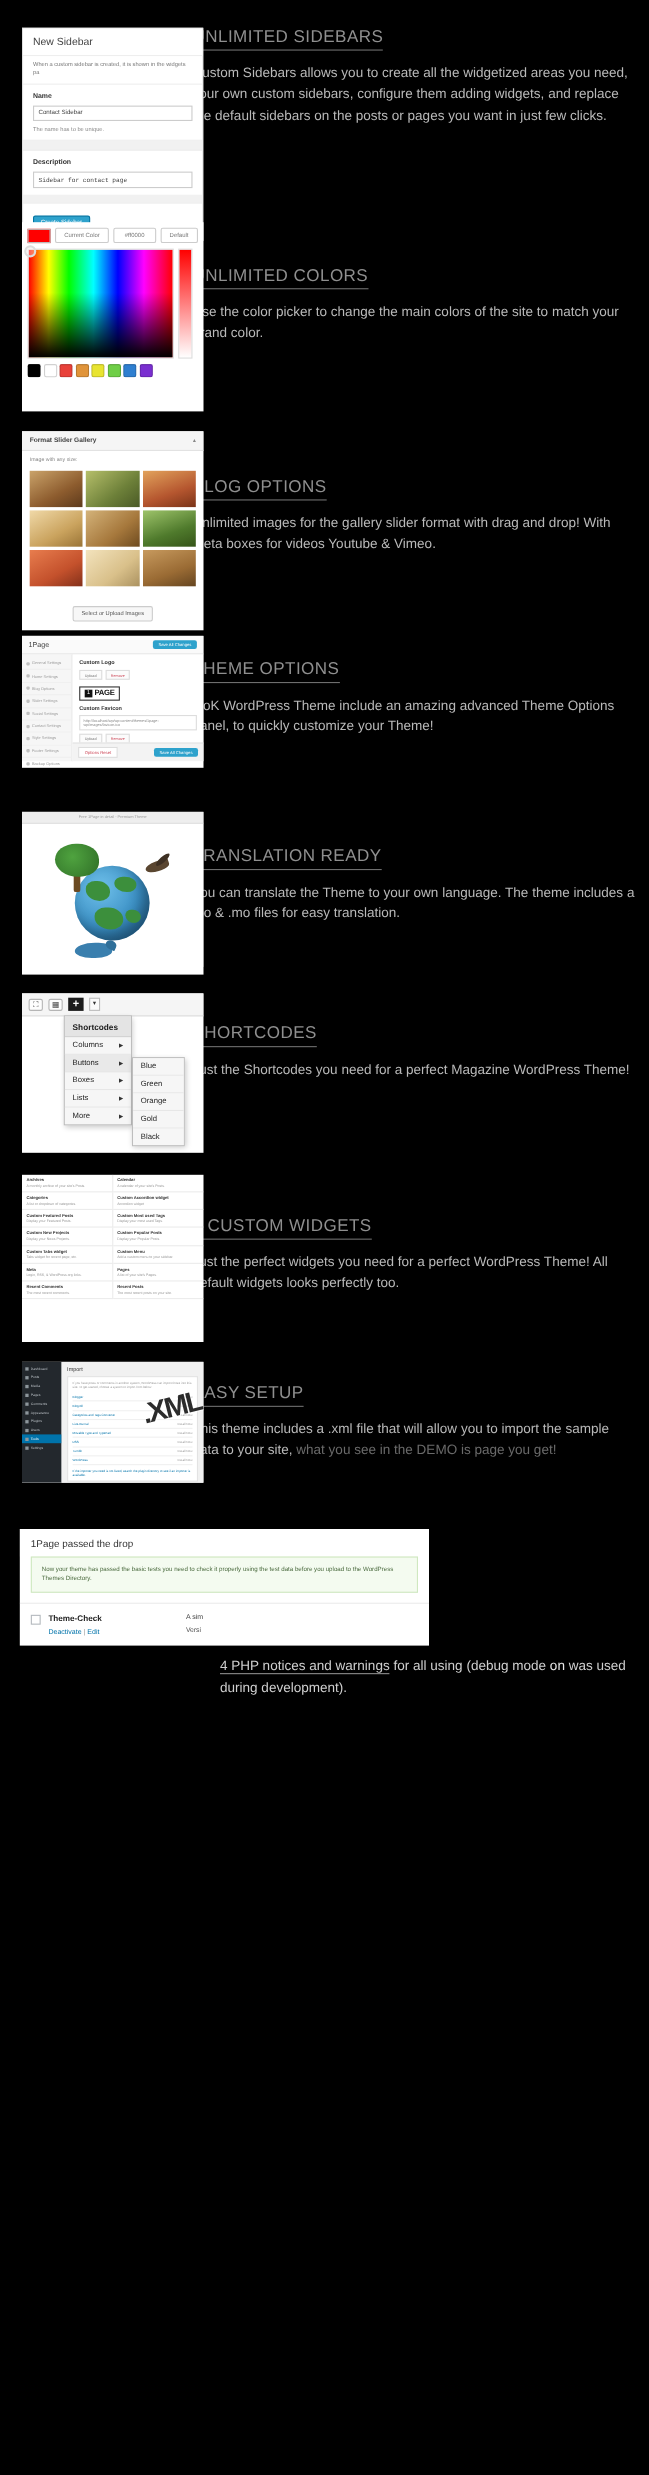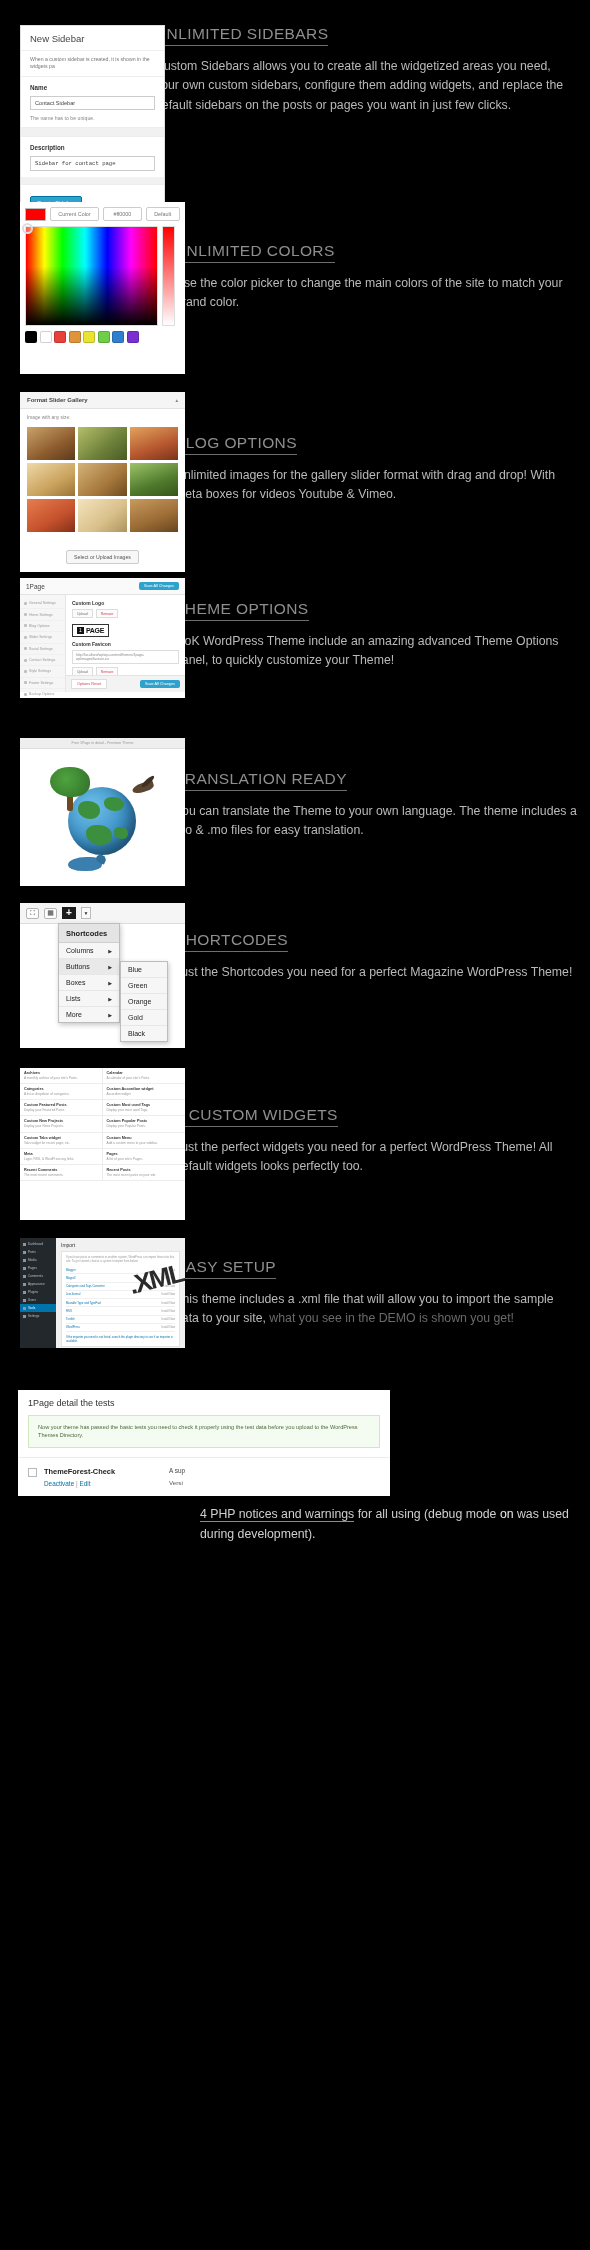--- a/index.html
+++ b/index.html
@@ -286,21 +286,21 @@
 
   #php-copy {
     position: absolute; left: 200px; top: 1505px; width: 378px;
     z-index: 5;
   }
 </style>
 </head>
 <body>
 
 <div class="feature" id="sec-sidebars">
-  <div class="shot" style="width:145px;">
+  <div class="shot" style="width:165px;">
     <div class="wpbox">
       <div class="wpbox-head">New Sidebar</div>
       <div class="wpbox-note">When a custom sidebar is created, it is shown in the widgets pa</div>
       <div class="fieldrow">
         <div class="fieldlabel">Name</div>
         <div class="txtinput">Contact Sidebar</div>
         <div class="hinttext">The name has to be unique.</div>
       </div>
       <div class="greybar"></div>
       <div class="fieldrow" style="border-bottom:none;">
@@ -677,36 +677,36 @@
               </div>
             </div>
           <div class="im-link" style="margin-top:3px;">If the importer you need is not listed, search the plugin directory to see if an importer is available.</div>
         </div>
         <div class="im-xml">.XML</div>
       </div>
     </div>
   </div>
   <div class="copy" style="padding-top:20px;">
     <div class="feat-title">EASY SETUP</div>
-    <div class="feat-body"><span>This theme includes a .xml file that will allow you to import the sample data to your site,</span><span class="dim"> what you see in the DEMO is shown you get!</span></div>
+    <div class="feat-body"><span>This theme includes a .xml file that will allow you to import the sample data to your site,</span><span class="dim"> what you see in the DEMO is page you get!</span></div>
   </div>
 </div>
 
 <div class="feature" id="sec-php">
   <div class="shot">
-    <div class="tc-head">1Page detail the tests</div>
+    <div class="tc-head">1Page passed the drop</div>
     <div class="tc-ok">Now your theme has passed the basic tests you need to check it properly using the test data before you upload to the WordPress Themes Directory.</div>
     <div class="plugrow">
       <span class="cbox"></span>
       <div style="width:118px;">
-        <div class="plug-name">ThemeForest-Check</div>
+        <div class="plug-name">Theme-Check</div>
         <div class="plug-actions"><span>Deactivate</span><span class="sep"> | </span><span>Edit</span></div>
       </div>
       <div class="plug-desc">
-        <div>A sup</div>
+        <div>A sim</div>
         <div class="plug-ver">Versi</div>
       </div>
     </div>
   </div>
 </div>
 
 <div id="php-copy">
   <div class="feat-body" style="font-size:12.3px;line-height:1.6;">
     <span style="color:#cfcfcf;border-bottom:1px solid #8c8c8c;">4 PHP notices and warnings</span><span style="color:#cfcfcf;"> for all using (debug mode </span><span class="on-word" style="color:#e8e8e8;">on</span><span style="color:#cfcfcf;"> was used during development).</span>
   </div>

